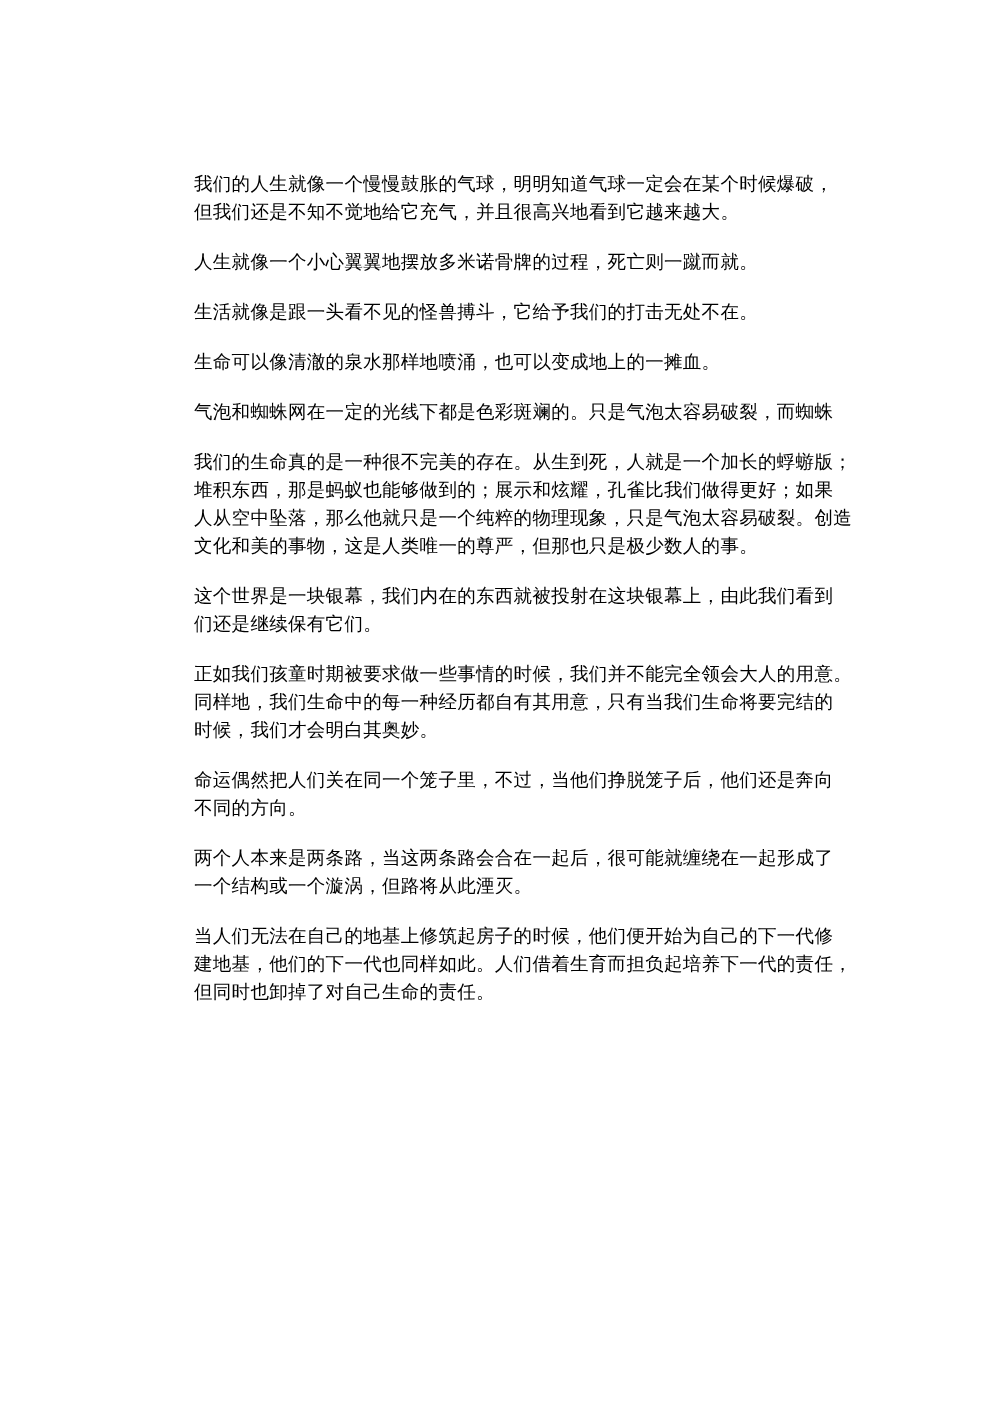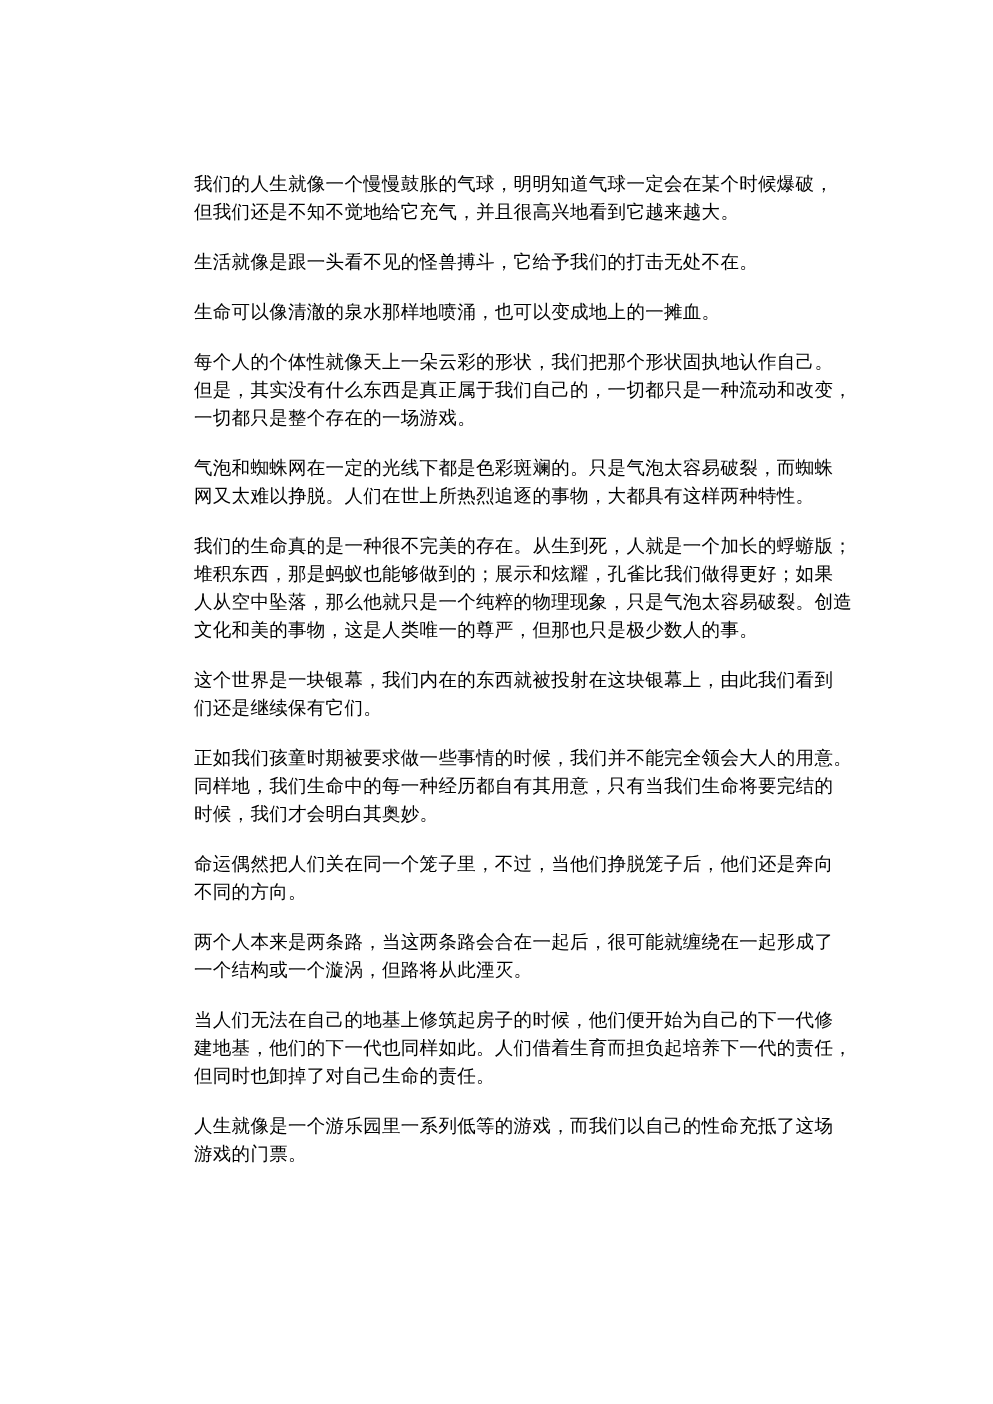--- a/index.html
+++ b/index.html
@@ -36,33 +36,30 @@
   </style>
 </head>
 <body>
 
 <div class="page">
   <div class="para">
     <span class="line">我们的人生就像一个慢慢鼓胀的气球，明明知道气球一定会在某个时候爆破，</span>
     <span class="line">但我们还是不知不觉地给它充气，并且很高兴地看到它越来越大。</span>
   </div>
   <div class="para">
+    <span class="line">人生就像一个小心翼翼地摆放多米诺骨牌的过程，死亡则一蹴而就。</span>
+  </div>
+  <div class="para">
     <span class="line">生活就像是跟一头看不见的怪兽搏斗，它给予我们的打击无处不在。</span>
   </div>
   <div class="para">
     <span class="line">生命可以像清澈的泉水那样地喷涌，也可以变成地上的一摊血。</span>
   </div>
   <div class="para">
-    <span class="line">每个人的个体性就像天上一朵云彩的形状，我们把那个形状固执地认作自己。</span>
-    <span class="line">但是，其实没有什么东西是真正属于我们自己的，一切都只是一种流动和改变，</span>
-    <span class="line">一切都只是整个存在的一场游戏。</span>
-  </div>
-  <div class="para">
     <span class="line">气泡和蜘蛛网在一定的光线下都是色彩斑斓的。只是气泡太容易破裂，而蜘蛛</span>
-    <span class="line">网又太难以挣脱。人们在世上所热烈追逐的事物，大都具有这样两种特性。</span>
   </div>
   <div class="para">
     <span class="line">我们的生命真的是一种很不完美的存在。从生到死，人就是一个加长的蜉蝣版；</span>
     <span class="line">堆积东西，那是蚂蚁也能够做到的；展示和炫耀，孔雀比我们做得更好；如果</span>
     <span class="line">人从空中坠落，那么他就只是一个纯粹的物理现象，只是气泡太容易破裂。创造</span>
     <span class="line">文化和美的事物，这是人类唯一的尊严，但那也只是极少数人的事。</span>
   </div>
   <div class="para">
     <span class="line">这个世界是一块银幕，我们内在的东西就被投射在这块银幕上，由此我们看到</span>
     <span class="line">们还是继续保有它们。</span>
@@ -78,17 +75,13 @@
   </div>
   <div class="para">
     <span class="line">两个人本来是两条路，当这两条路会合在一起后，很可能就缠绕在一起形成了</span>
     <span class="line">一个结构或一个漩涡，但路将从此湮灭。</span>
   </div>
   <div class="para">
     <span class="line">当人们无法在自己的地基上修筑起房子的时候，他们便开始为自己的下一代修</span>
     <span class="line">建地基，他们的下一代也同样如此。人们借着生育而担负起培养下一代的责任，</span>
     <span class="line">但同时也卸掉了对自己生命的责任。</span>
   </div>
-  <div class="para">
-    <span class="line">人生就像是一个游乐园里一系列低等的游戏，而我们以自己的性命充抵了这场</span>
-    <span class="line">游戏的门票。</span>
-  </div>
 </div>
 
 </body></html>

